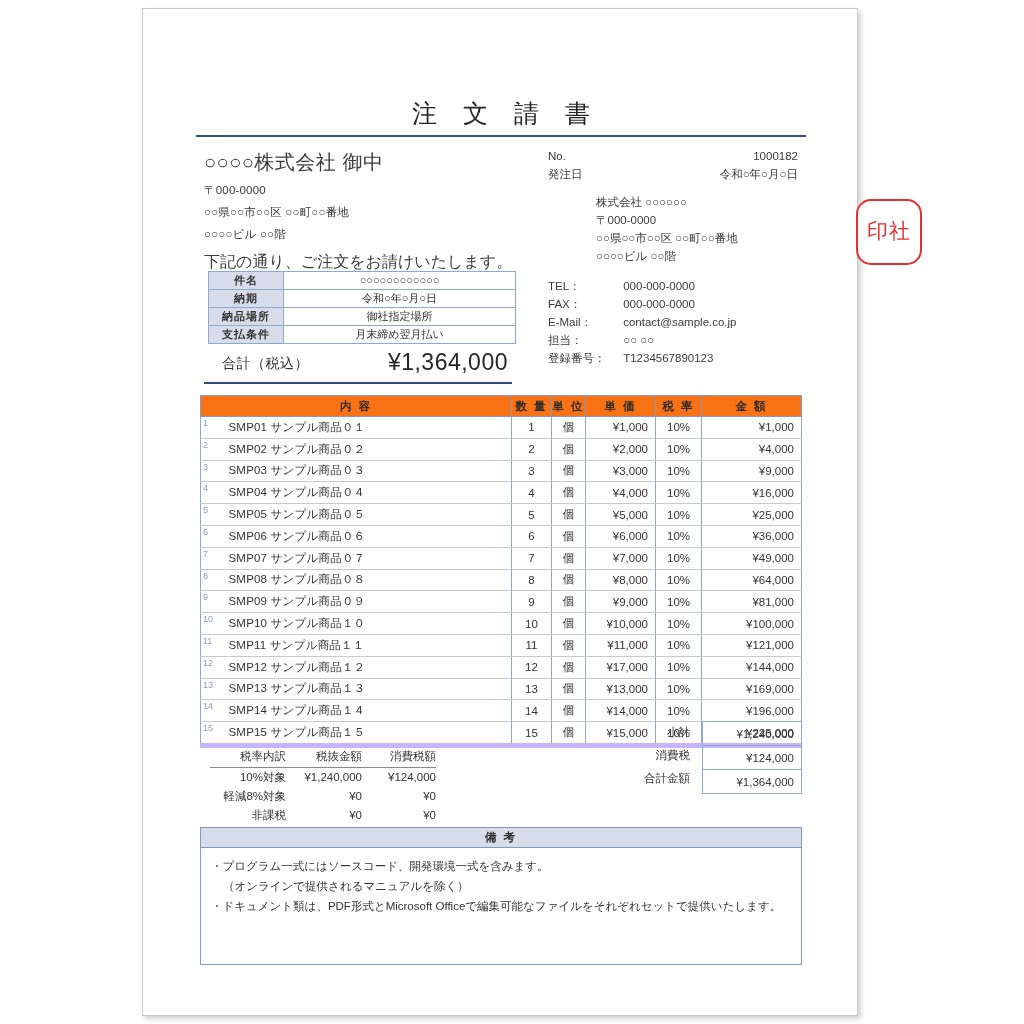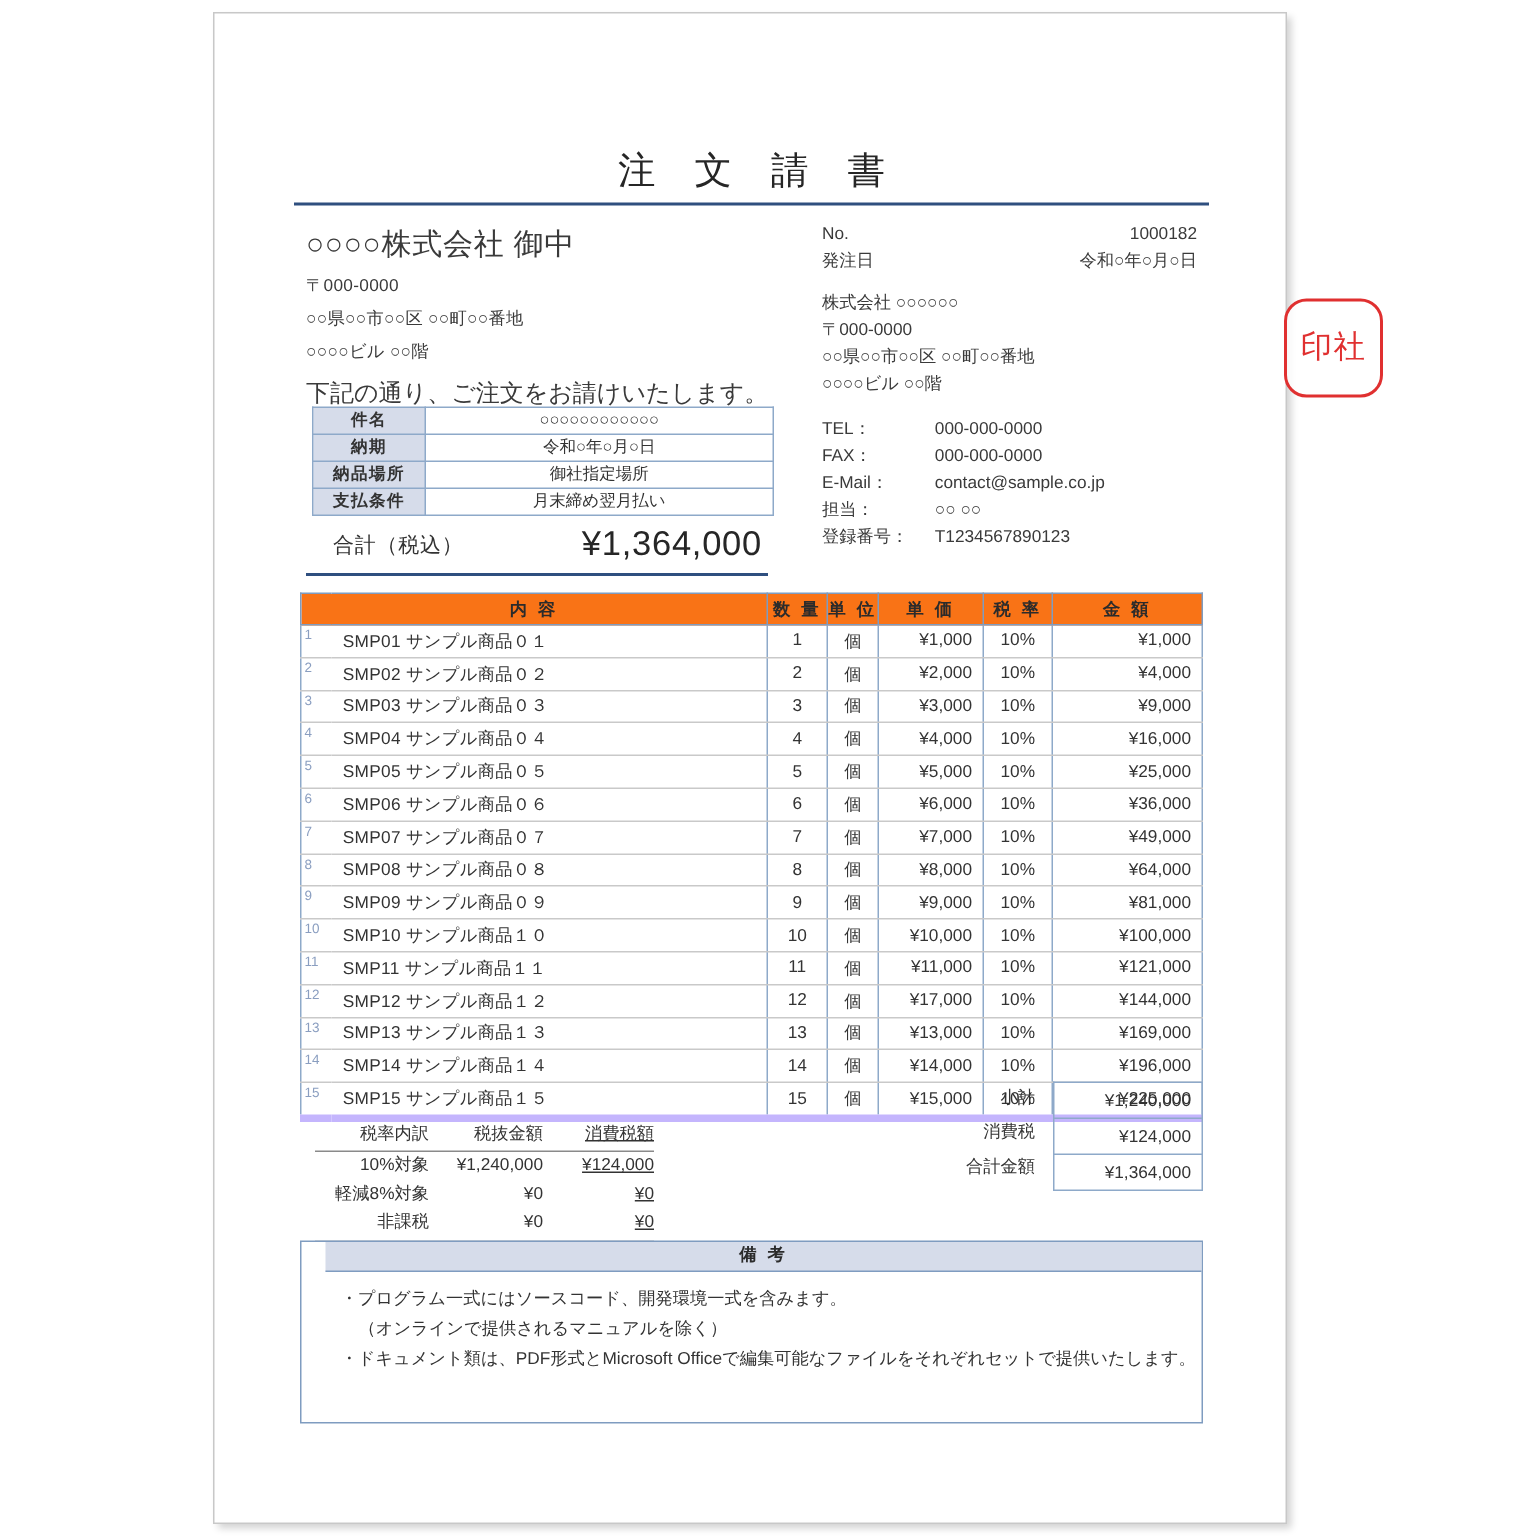--- a/index.html
+++ b/index.html
@@ -167,20 +167,21 @@
     white-space: nowrap;
   }
   .kv .k { display: inline-block; width: 86px; }
   .kv .v-right {
     position: absolute;
     right: 8px;
     top: 0;
   }
   .issuer-addr {
     margin-top: 10px;
+    margin-left: 48px;
   }
   .issuer-addr .line {
     height: 18px;
     line-height: 18px;
     white-space: nowrap;
   }
   .contact {
     margin-top: 12px;
   }
   .contact .row {
@@ -305,21 +306,21 @@
   .taxbreak .tb-head, .taxbreak .tb-row {
     position: relative;
     height: 19px;
     line-height: 19px;
     font-size: 11.5px;
     color: #333;
   }
   .taxbreak .tb-head { color: #333; }
   .tb-c1 { position: absolute; left: 0;   width: 76px; text-align: right; }
   .tb-c2 { position: absolute; left: 72px; width: 80px; text-align: right; }
-  .tb-c3 { position: absolute; left: 152px; width: 74px; text-align: right; text-decoration: underline; }
+  .tb-c3 { position: absolute; left: 152px; width: 74px; text-align: right; }
   .tb-rule {
     position: absolute;
     left: 14px;
     top: 758px;
     width: 226px;
     height: 1px;
     background: #8a8a8a;
   }
   .tb-rule-bottom {
     position: absolute;
@@ -329,24 +330,23 @@
     height: 1px;
     background: #b9b9b9;
   }
 
   
   .remarks {
     position: absolute;
     left: 4px;
     top: 818px;
     width: 602px;
-    height: 122px;
+    height: 138px;
     border: 1px solid #7f9cc0;
     box-sizing: border-box;
-    padding-left: 16px;
   }
   .remarks-head {
     height: 19px;
     line-height: 19px;
     background: #d6dcea;
     border-bottom: 1px solid #7f9cc0;
     text-align: center;
     font-size: 11.5px;
     font-weight: bold;
     color: #2b2b2b;

